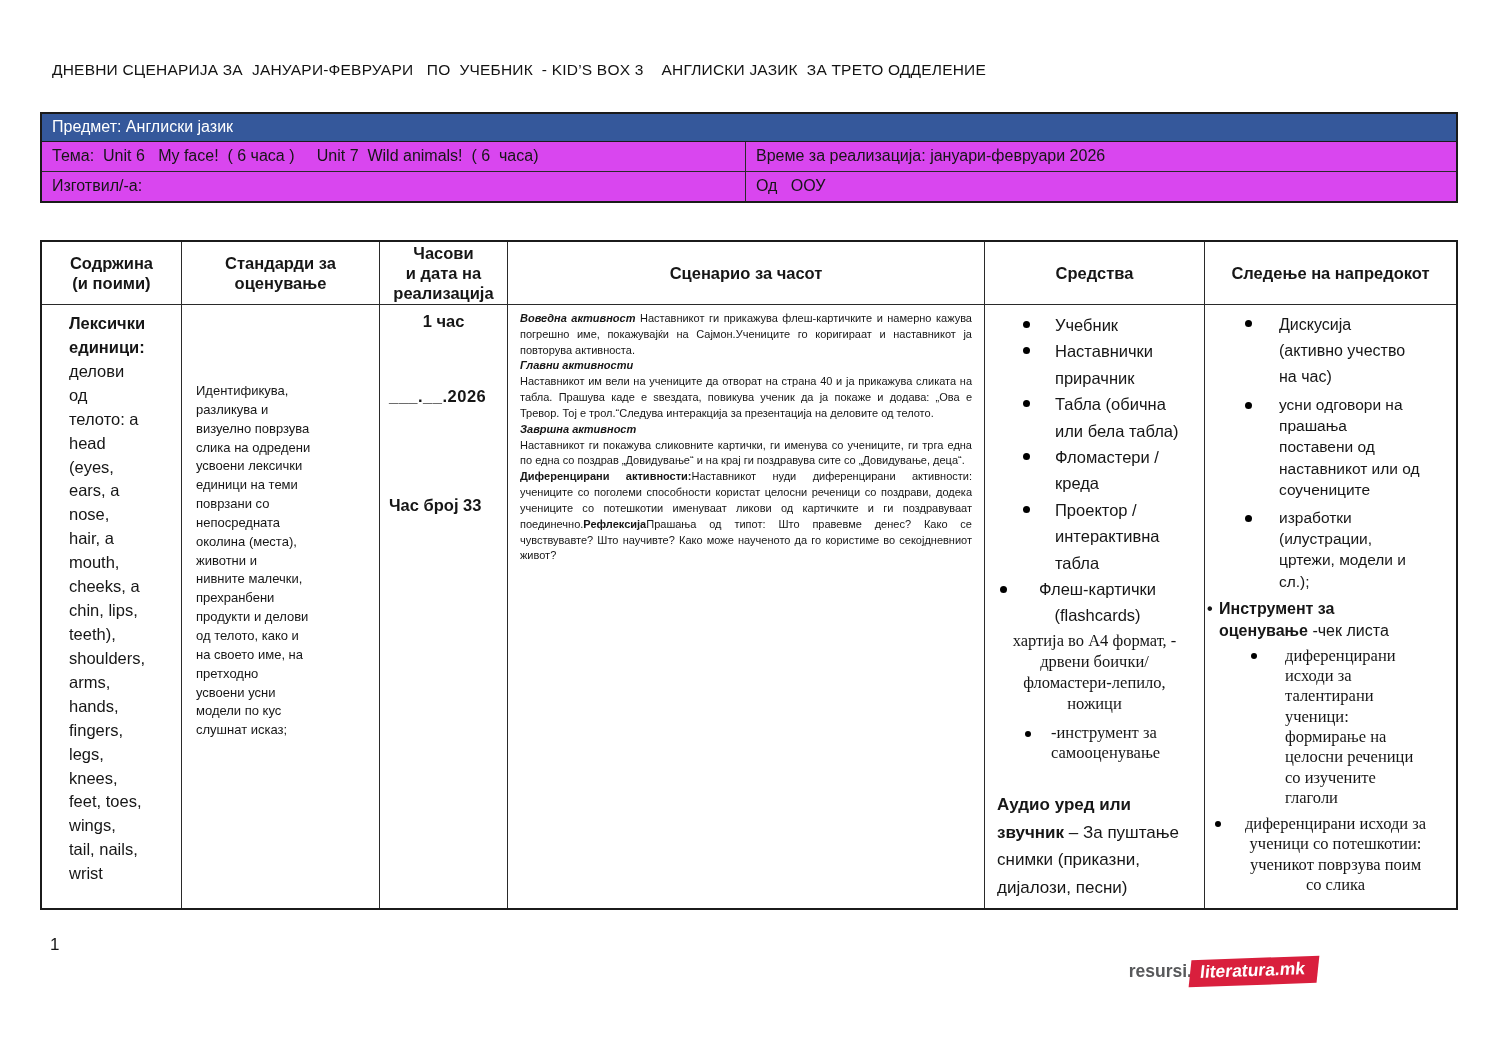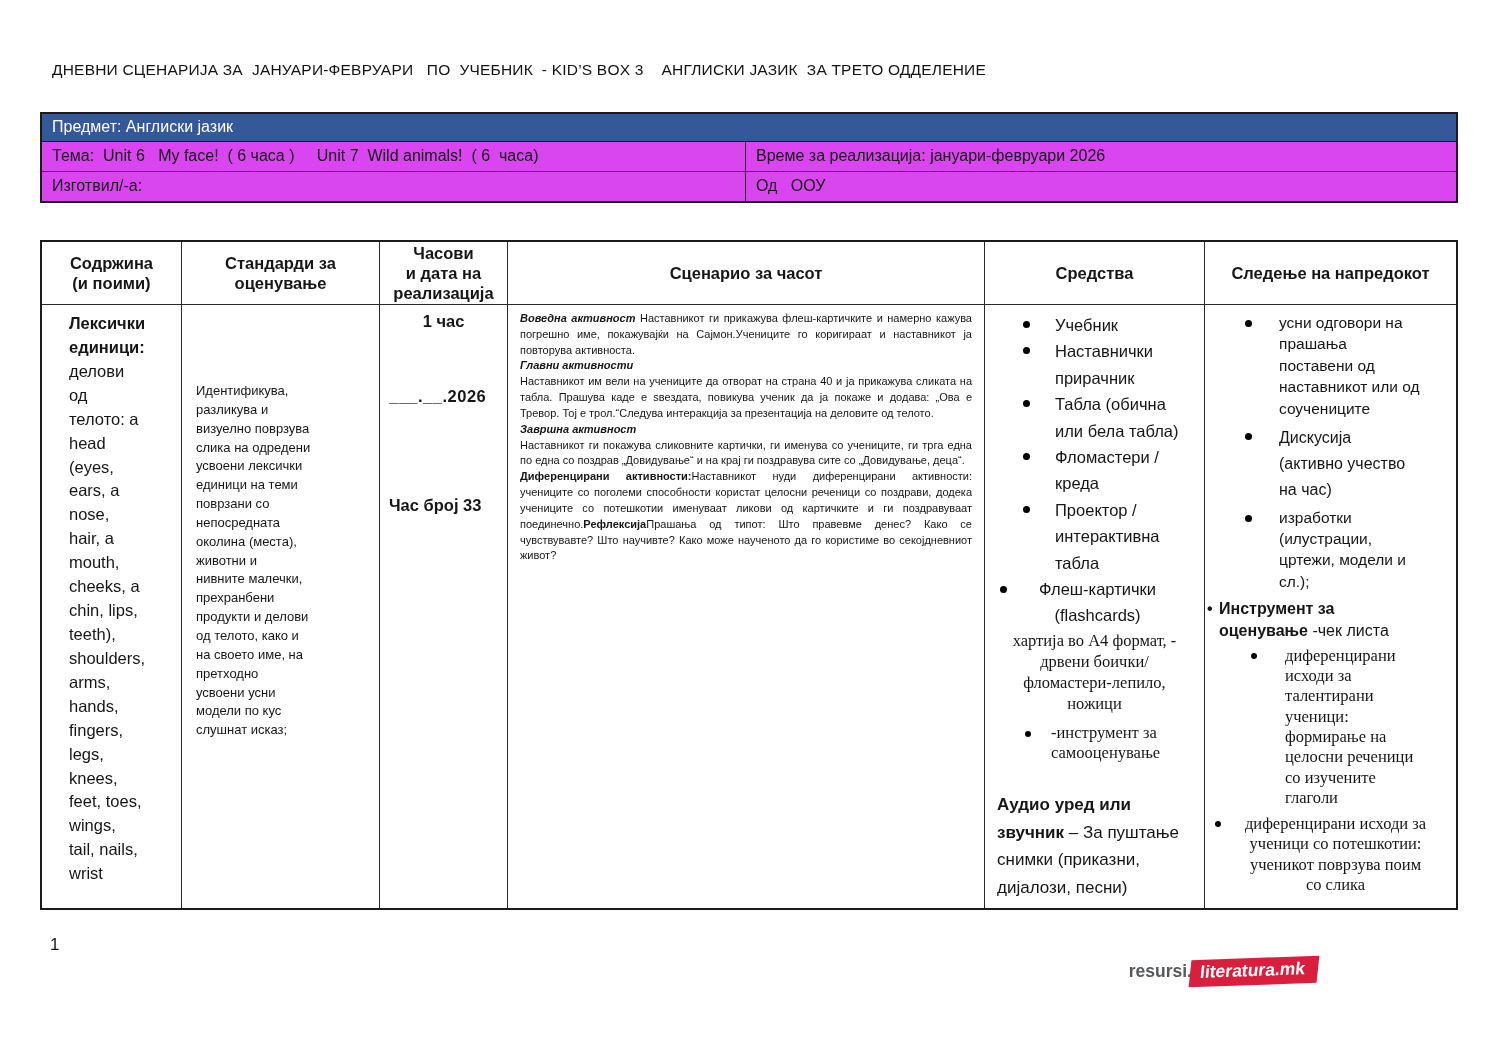--- a/index.html
+++ b/index.html
@@ -226,28 +226,28 @@
       <div class="m-paper">хартија во А4 формат, -
 дрвени боички/
 фломастери-лепило,
 ножици</div>
       <div class="m-instr">-инструмент за
 самооценување</div>
       <div class="m-audio"><span class="b">Аудио уред или звучник</span><span> – За пуштање снимки (приказни, дијалози, песни)</span></div>
     </div>
 
     <div class="mt-cell c6 lastcol">
+      <div class="t-item first">Дискусија
+(активно учество
+на час)</div>
       <div class="t-item">усни одговори на
 прашања
 поставени од
 наставникот или од
 соучениците</div>
-      <div class="t-item first">Дискусија
-(активно учество
-на час)</div>
       <div class="t-item">изработки
 (илустрации,
 цртежи, модели и
 сл.);</div>
       <div class="t-instr"><span class="b">Инструмент  за оценување</span><span> -чек листа</span></div>
       <div class="t-sub">диференцирани
 исходи за
 талентирани
 ученици:
 формирање на

